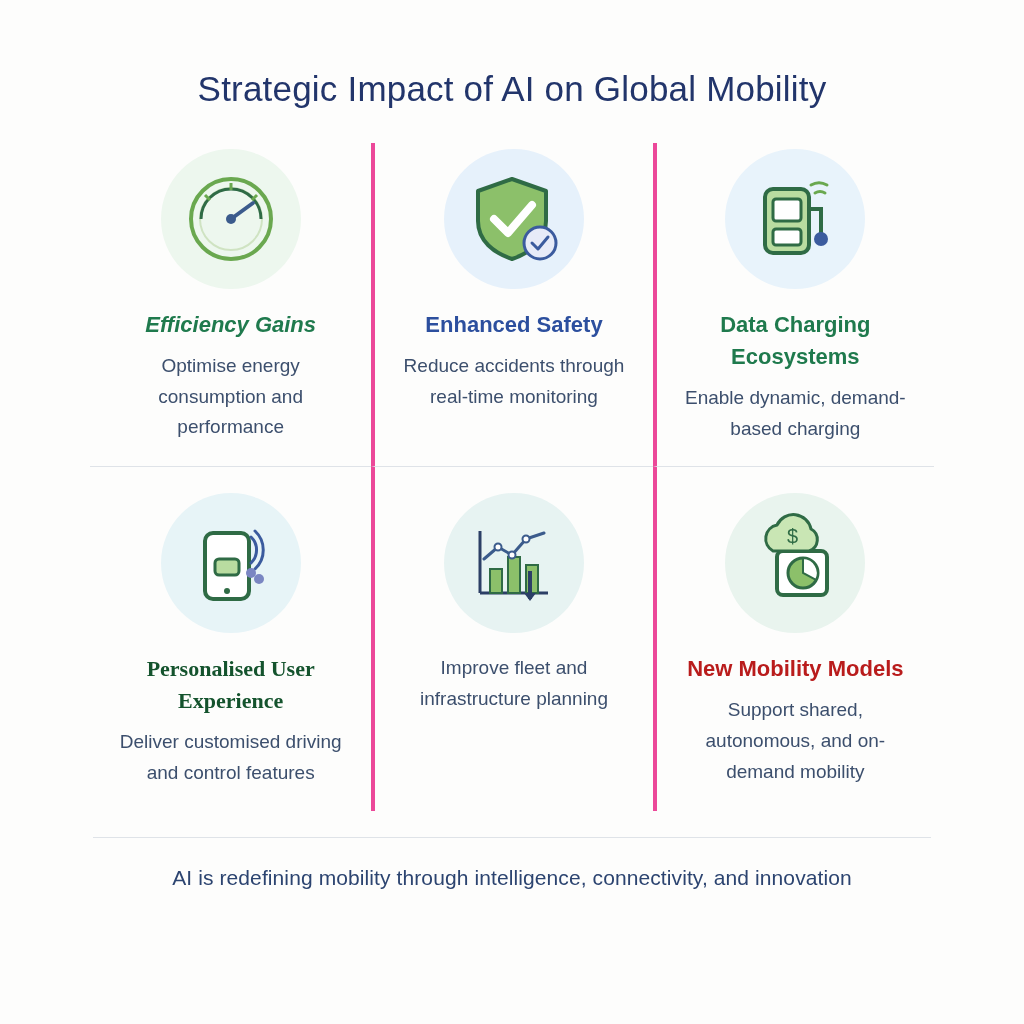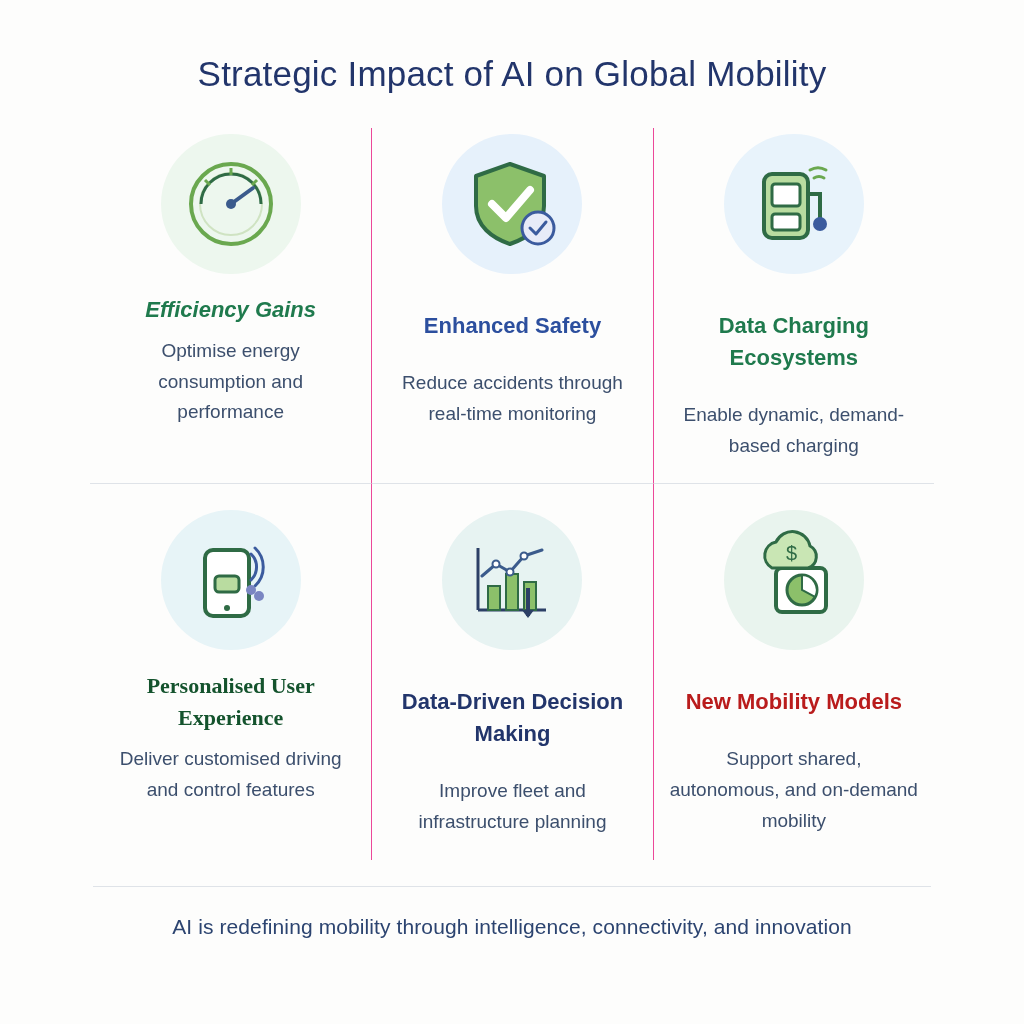--- a/index.html
+++ b/index.html
@@ -17,21 +17,21 @@
     position: relative;
     width: 1024px;
     height: 1024px;
     box-sizing: border-box;
     background: #fdfdfc;
     display: flex;
     flex-direction: column;
     align-items: center;
   }
   .title {
-    margin-top: 54px;
+    margin-top: 69px;
     font-size: 35px;
     font-weight: 400;
     letter-spacing: 0.2px;
     color: #22356b;
     text-align: center;
   }
   .grid {
     margin-top: 34px;
     width: 844px;
     display: grid;
@@ -39,22 +39,21 @@
     grid-template-rows: auto auto;
   }
   .cell {
     display: flex;
     flex-direction: column;
     align-items: center;
     padding: 6px 16px 22px 16px;
     box-sizing: border-box;
   }
   .cell.col-mid, .cell.col-right {
-    border-left: 1px solid #ec4899;
-    gap: 16px;
+    border-left: 4px solid #ec4899;
   }
   .cell.row-2 {
     border-top: 1px solid #dfe3e8;
     padding-top: 26px;
   }
   .icon-wrap {
     width: 140px;
     height: 140px;
     border-radius: 50%;
     display: flex;
@@ -171,21 +170,20 @@
           <rect x="50" y="50" width="12" height="36" fill="#8cc06a" stroke="#2f6b45" stroke-width="2"></rect>
           <rect x="68" y="58" width="12" height="28" fill="#8cc06a" stroke="#2f6b45" stroke-width="2"></rect>
           <polyline points="26,52 40,40 54,48 68,32 86,26" fill="none" stroke="#3b5b8c" stroke-width="3" stroke-linecap="round" stroke-linejoin="round"></polyline>
           <circle cx="40" cy="40" r="3.5" fill="#ffffff" stroke="#3b5b8c" stroke-width="2"></circle>
           <circle cx="54" cy="48" r="3.5" fill="#ffffff" stroke="#3b5b8c" stroke-width="2"></circle>
           <circle cx="68" cy="32" r="3.5" fill="#ffffff" stroke="#3b5b8c" stroke-width="2"></circle>
           <line x1="72" y1="64" x2="72" y2="92" stroke="#2c3f66" stroke-width="4"></line>
           <path d="M66 86 L72 94 L78 86 Z" fill="#2c3f66"></path>
         </svg>
       </div>
-      <div class="c-title" style="color:#22356b;">Data-Driven Decision Making</div>
       <div class="c-desc">Improve fleet and infrastructure planning</div>
     </div>
 
     <div class="cell col-right row-2">
       <div class="icon-wrap" style="background:#e9f4ee;">
         <svg width="112" height="112" viewBox="0 0 112 112">
           <rect x="38" y="44" width="50" height="44" rx="6" fill="#ffffff" stroke="#2f6b45" stroke-width="4"></rect>
           <path d="M34 44 a14 14 0 0 1 4 -26 a18 18 0 0 1 34 4 a12 12 0 0 1 -2 22 Z" fill="#c9e6b4" stroke="#2f6b45" stroke-width="3"></path>
           <text x="48" y="36" font-size="20" fill="#2f6b45" font-family="'Liberation Sans', sans-serif">$</text>
           <circle cx="64" cy="66" r="15" fill="#8cc06a" stroke="#2f6b45" stroke-width="3"></circle>

